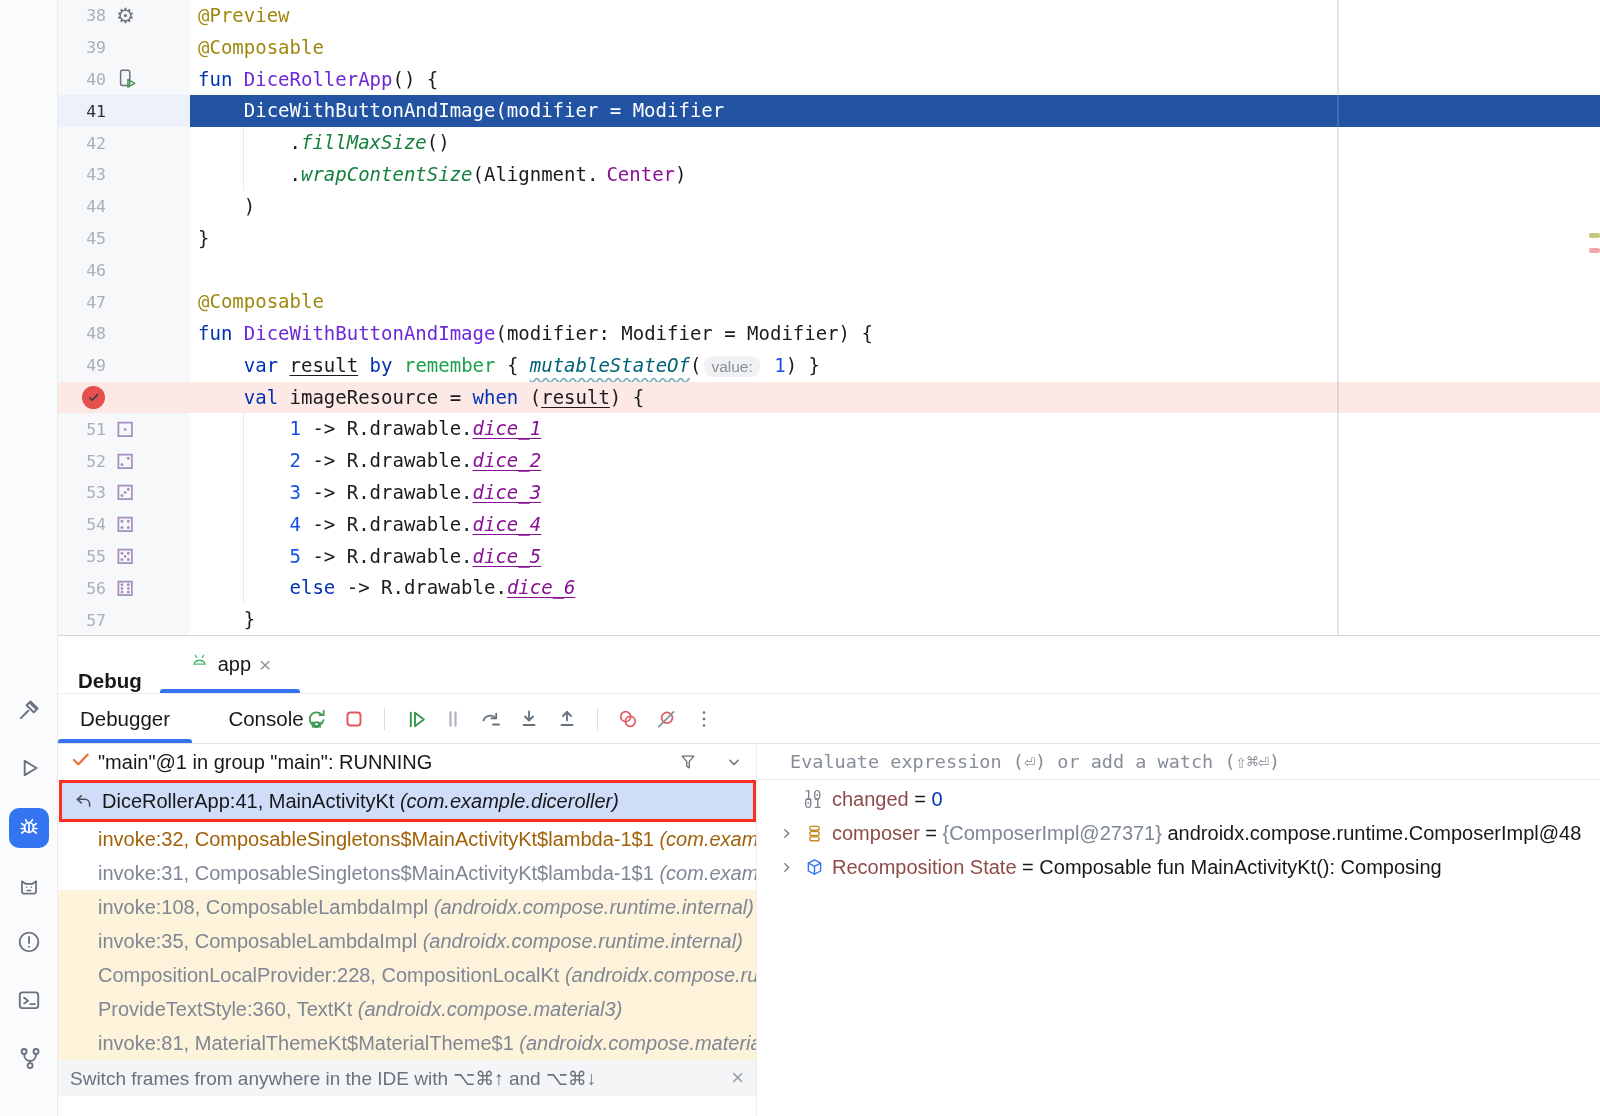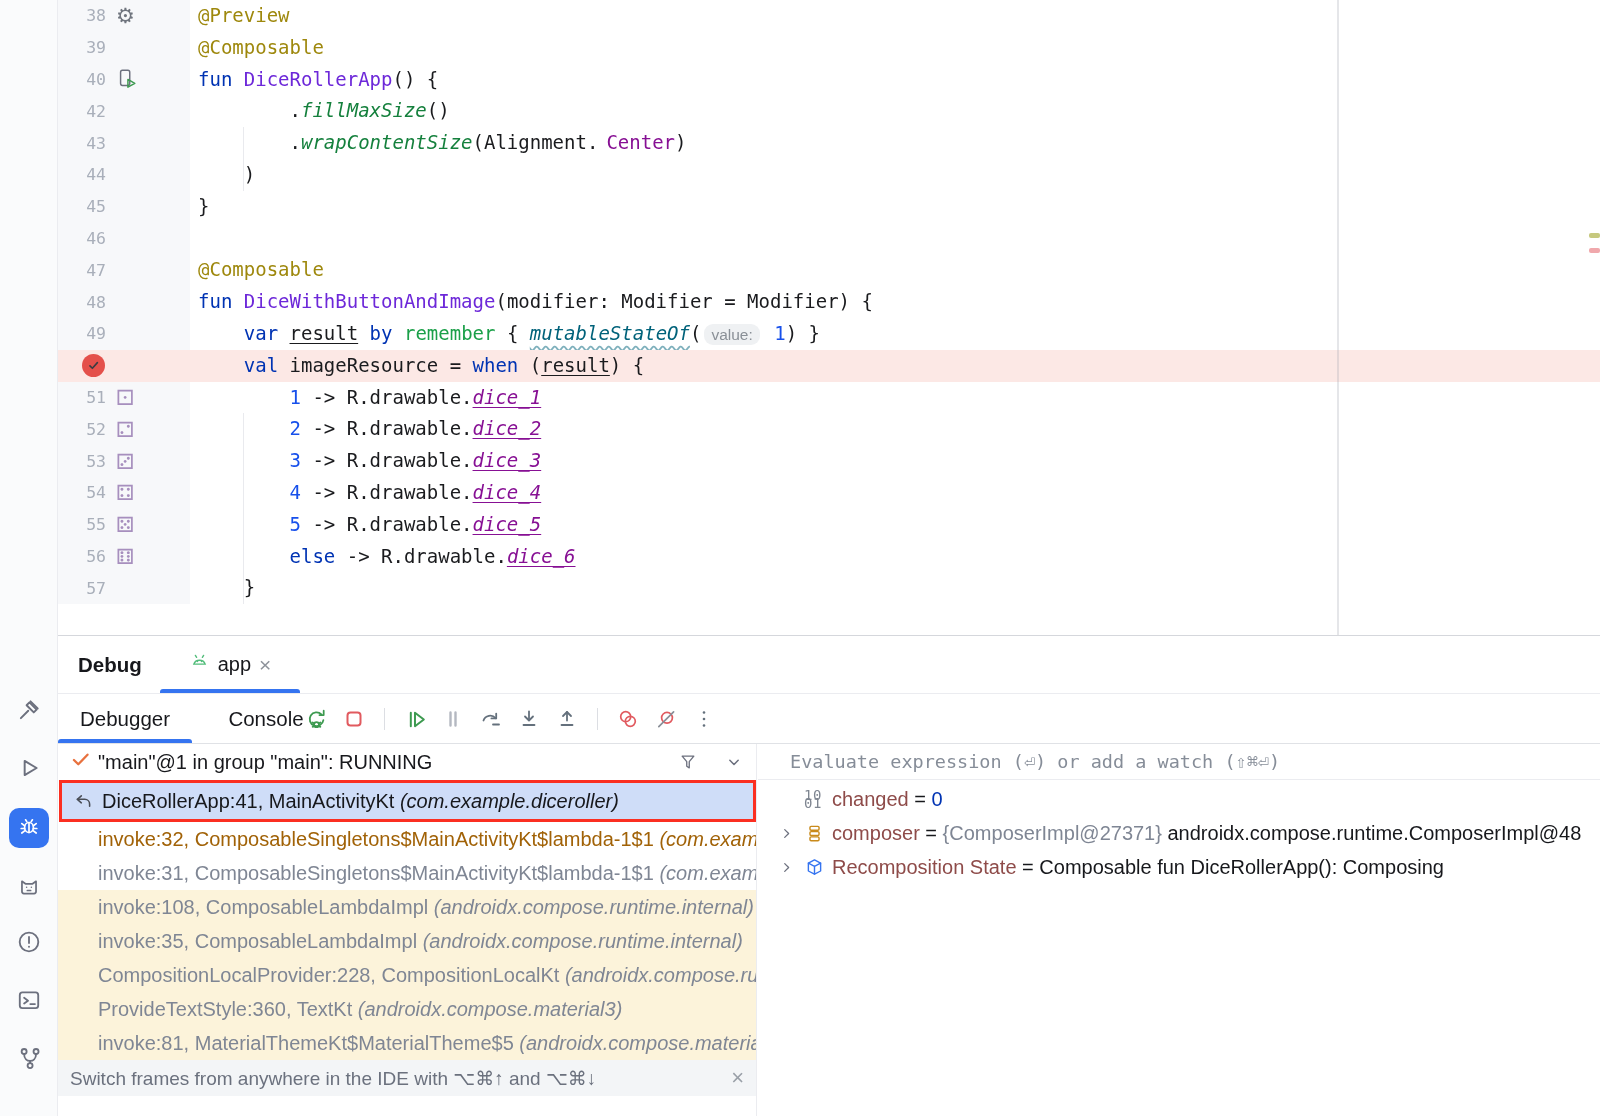--- a/index.html
+++ b/index.html
@@ -52,21 +52,21 @@
   .g-gear{font-size:21px; color:#70757E; line-height:1;}
   .g-dice{font-size:21px; color:#A78FBE; line-height:1;}
   .margin-guide{position:absolute; left:1279px; top:0; width:2px; height:636px;
                 background:rgba(160,165,175,.28); z-index:3;}
   .iguide{position:absolute; width:1px; background:#E9EAEE; z-index:2;}
   .stripe{position:absolute; width:11px; height:5px; border-radius:2px; z-index:4;}
 
   
   .debug-header{position:absolute; left:58px; top:636px; width:1542px; height:58px;
                 background:#fff; border-bottom:1px solid #EBECF0;}
-  .dh-title{position:absolute; left:20px; top:0; height:58px; display:flex;
+  .dh-title{position:absolute; left:20px; top:16px; height:58px; display:flex;
             align-items:center; font-size:20.5px; font-weight:700; color:#17181C;}
   .session-tab{position:absolute; left:102px; top:0; width:140px; height:56px;
                display:flex; align-items:center; justify-content:center; gap:8px;
                font-size:20px; color:#17181C;}
   .session-close{color:#8E939B; font-size:21px; line-height:1;}
   .session-underline{position:absolute; left:102px; bottom:0; width:140px; height:4px;
                      background:var(--accent); border-radius:3px 3px 0 0;}
 
   .debug-tabs{position:absolute; left:58px; top:694px; width:1542px; height:50px;
               background:#fff; border-bottom:1px solid #E0E2E6;}
@@ -200,20 +200,27 @@
           <span class="gicon">
             <span style="display:flex">
               <svg width="22" height="22" viewBox="0 0 24 24" fill="none" stroke="#6C707E" stroke-width="1.6" stroke-linecap="round" stroke-linejoin="round">
                 <rect x="5" y="2.5" width="10" height="16.5" rx="2" stroke="#6C707E"></rect>
                 <path d="M13 12.5l7.5 4.2-7.5 4.2z" stroke="#3D9A50"></path>
               </svg>
             </span>
           </span>
         </div>
         <div class="code-cell"><span class="tok-kw">fun </span><span class="tok-fn">DiceRollerApp</span><span class="tok-pl">() {</span></div>
+      </div>
+      <div class="code-row row-exec">
+        <div class="gutter-cell">
+          <span class="lnum">41</span>
+          <span class="gicon"></span>
+        </div>
+        <div class="code-cell"><span class="tok-wt">    DiceWithButtonAndImage(modifier = Modifier</span></div>
       </div>
       <div class="code-row">
         <div class="gutter-cell">
           <span class="lnum">42</span>
           <span class="gicon"></span>
         </div>
         <div class="code-cell"><span class="tok-pl">        .</span><span class="tok-itf">fillMaxSize</span><span class="tok-pl">()</span></div>
       </div>
       <div class="code-row">
         <div class="gutter-cell">
@@ -479,21 +486,21 @@
       <div class="sel-frame"><span class="fr-icon"><svg width="21" height="21" viewBox="0 0 24 24" fill="none" stroke="#4A4E57" stroke-width="1.8" stroke-linecap="round" stroke-linejoin="round">
             <path d="M9.5 5.5 5 9.5l4.5 4"></path>
             <path d="M5 9.5h8.5a5.5 5.5 0 0 1 5.5 5.5v2.5"></path>
           </svg></span><span>DiceRollerApp:41, MainActivityKt </span><span class="pkg">(com.example.diceroller)</span></div>
       <div class="frame-row "><span>invoke:32, ComposableSingletons$MainActivityKt$lambda-1$1 </span><span class="pkg">(com.examp</span></div>
       <div class="frame-row muted"><span>invoke:31, ComposableSingletons$MainActivityKt$lambda-1$1 </span><span class="pkg">(com.examp</span></div>
       <div class="frame-row library"><span>invoke:108, ComposableLambdaImpl </span><span class="pkg">(androidx.compose.runtime.internal)</span></div>
       <div class="frame-row library"><span>invoke:35, ComposableLambdaImpl </span><span class="pkg">(androidx.compose.runtime.internal)</span></div>
       <div class="frame-row library"><span>CompositionLocalProvider:228, CompositionLocalKt </span><span class="pkg">(androidx.compose.ru</span></div>
       <div class="frame-row library"><span>ProvideTextStyle:360, TextKt </span><span class="pkg">(androidx.compose.material3)</span></div>
-      <div class="frame-row library"><span>invoke:81, MaterialThemeKt$MaterialTheme$5 </span><span class="pkg">(androidx.compose.material</span></div>
+      <div class="frame-row library"><span>invoke:81, MaterialThemeKt$MaterialTheme$1 </span><span class="pkg">(androidx.compose.material</span></div>
     </div>
   <div class="hint-bar">
     <span class="hint-text">Switch frames from anywhere in the IDE with ⌥⌘↑ and ⌥⌘↓</span>
     <span class="hint-close">×</span>
   </div>
 </div>
 
 <div class="watch-panel">
   <div class="eval-row">Evaluate expression (⏎) or add a watch (⇧⌘⏎)</div>
   <div class="watch-rows" id="watch-rows">
@@ -503,15 +510,15 @@
           </svg></span><span class="w-icon"><span style="display:flex"><svg width="21" height="21" viewBox="0 0 24 24" fill="none" stroke="#C98A1B" stroke-width="1.6" stroke-linecap="round" stroke-linejoin="round">
               <rect x="6.8" y="3.8" width="10.4" height="4.4" rx="1.3"></rect>
               <rect x="6.8" y="9.8" width="10.4" height="4.4" rx="1.3"></rect>
               <rect x="6.8" y="15.8" width="10.4" height="4.4" rx="1.3"></rect>
             </svg></span></span><span class="w-name">composer</span><span class="w-plain"> = </span><span class="w-ref">{ComposerImpl@27371}</span><span class="w-plain"> androidx.compose.runtime.ComposerImpl@48</span></div>
       <div class="watch-row"><span class="w-chevron"><svg width="17" height="17" viewBox="0 0 24 24" fill="none" stroke="#6C707E" stroke-width="1.8" stroke-linecap="round" stroke-linejoin="round">
             <path d="M9.5 6.5l5.5 5.5-5.5 5.5"></path>
           </svg></span><span class="w-icon"><span style="display:flex"><svg width="21" height="21" viewBox="0 0 24 24" fill="none" stroke="#3574F0" stroke-width="1.6" stroke-linecap="round" stroke-linejoin="round">
               <path d="M12 3.4l7 3.6v9l-7 3.6-7-3.6v-9z"></path>
               <path d="M5 7l7 3.6L19 7M12 10.6V19.6"></path>
-            </svg></span></span><span class="w-name">Recomposition State</span><span class="w-plain"> = Composable fun DiceRollerApp(): Composing</span></div>
+            </svg></span></span><span class="w-name">Recomposition State</span><span class="w-plain"> = Composable fun MainActivityKt(): Composing</span></div>
     </div>
 </div>
 
 </body></html>

